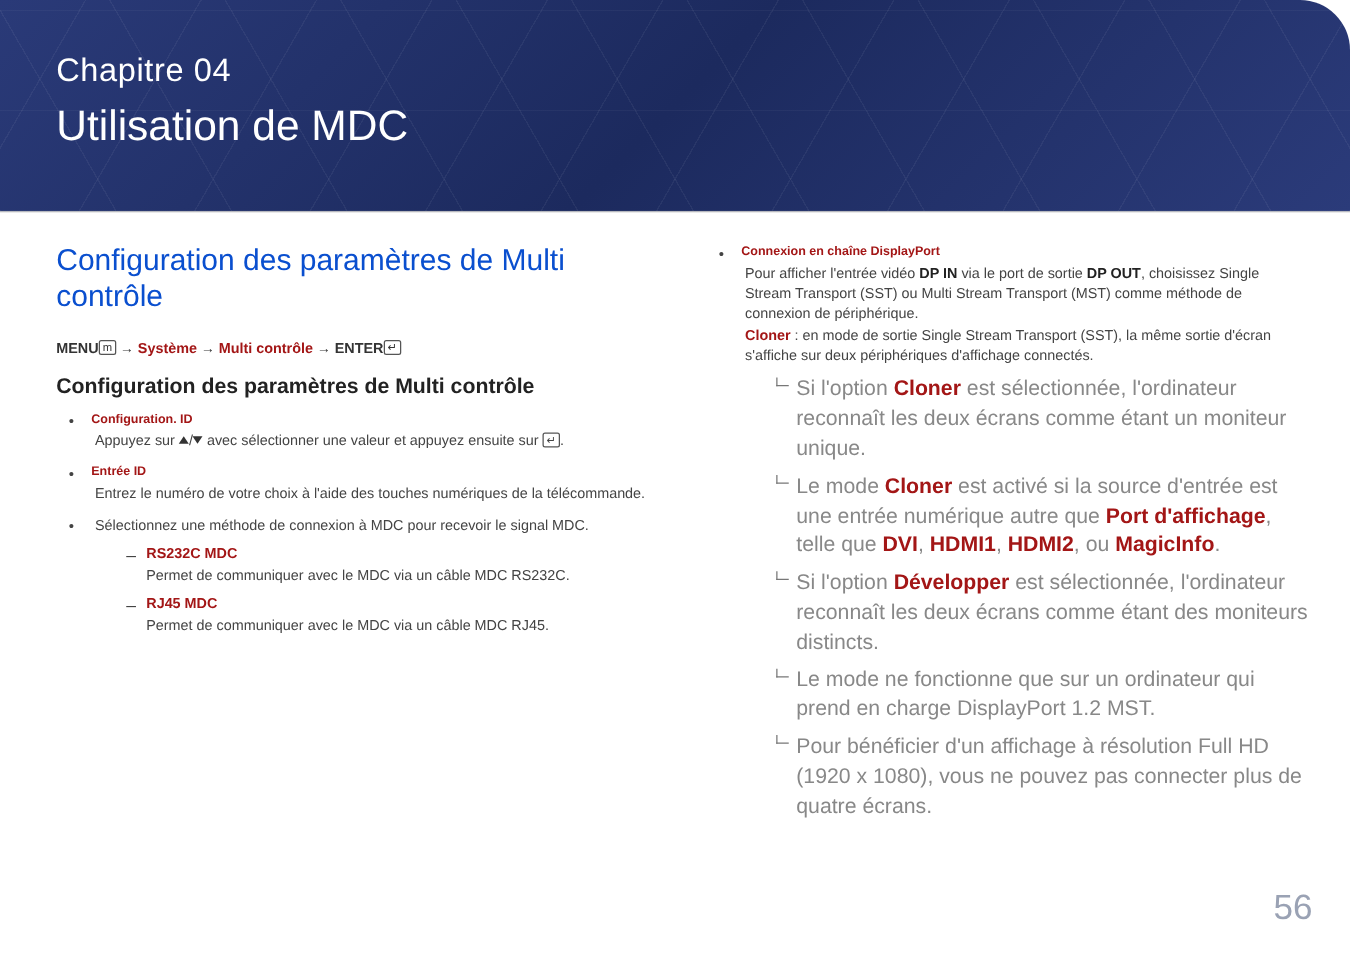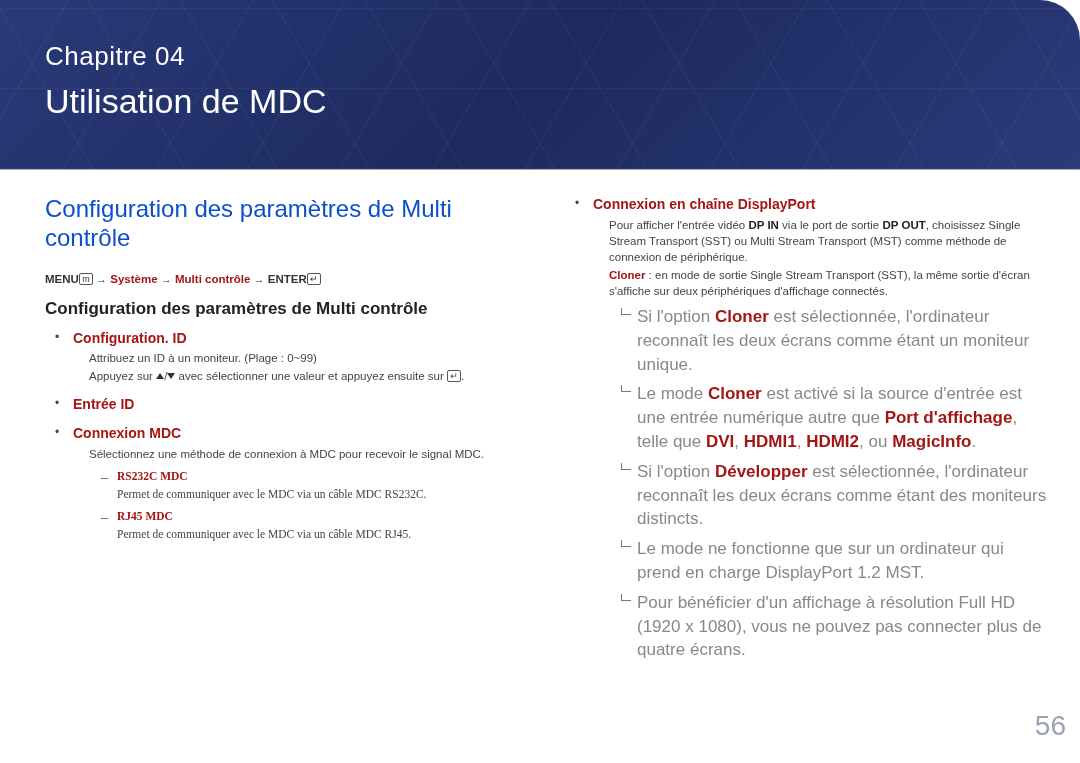--- a/index.html
+++ b/index.html
@@ -77,41 +77,41 @@
   .small-note { font-size: 11.5px; color: #555; margin-bottom: 16px; }
   .h3 {
     font-size: 17px;
     font-weight: 600;
     margin: 10px 0 8px 0;
     color: #222;
   }
   ul { list-style: none; padding: 0; margin: 0; }
   .bullet-item { position: relative; padding-left: 28px; margin-bottom: 10px; }
   .bullet-item::before { content: "•"; position: absolute; left: 10px; top: 0; color: #444; }
-  .bullet-title { color: #a31616; font-weight: bold; font-size: 14px; display: block; margin-bottom: 2px; }
+  .bullet-title { color: #a31616; font-weight: bold; font-size: 10px; display: block; margin-bottom: 2px; }
   .bullet-body { font-size: 11.5px; color: #444; }
-  .bullet-body p { margin: 2px 16px; }
-  .dash-item { position: relative; padding-left: 44px; margin: 6px 0; font-family: Liberation Serif, serif; }
+  .bullet-body p { margin: 2px 3px; }
+  .dash-item { position: relative; padding-left: 44px; margin: 6px 0; }
   .dash-item::before { content: "‒"; position: absolute; left: 28px; top: 0; color: #444; font-size: 14px; }
   .dash-title { color: #a31616; font-weight: bold; font-size: 11.5px; display: block; margin-bottom: 2px; }
   .tick-item { position: relative; padding-left: 44px; margin: 6px 0; font-size: 17px; color: #888; }
   .tick-item::before {
     content: "";
     position: absolute;
     left: 28px; top: 3px;
     width: 9px; height: 6px;
     border-left: 1px solid #777;
     border-bottom: 1px solid #777;
   }
   .tick-item .body { color: #888; }
   .red-inline { color: #a31616; font-weight: bold; }
   .bold { font-weight: bold; color: #222; }
   .page-number {
     position: absolute;
-    right: 14px;
+    right: 30px;
     bottom: 18px;
     font-size: 28px;
     color: #9aa2b4;
     font-weight: 300;
   }
   .icon-box {
     display: inline-block;
     border: 1px solid #555;
     border-radius: 2px;
     font-size: 9px;
@@ -155,35 +155,34 @@
         <span class="arrow">→</span>
         <b>ENTER</b><span class="icon-box">↵</span>
       </div>
 
       <h3 class="h3">Configuration des paramètres de Multi contrôle</h3>
 
       <ul>
         <li class="bullet-item">
           <span class="bullet-title">Configuration. ID</span>
           <div class="bullet-body">
-            <p>Attribuez un ID à un moniteur. (Plage : 0~99)</p>
             <p>
               <span>Appuyez sur </span><span class="tri-up"></span>/<span class="tri-down"></span><span> avec sélectionner une valeur et appuyez ensuite sur </span><span class="icon-box">↵</span>.
             </p>
           </div>
         </li>
 
         <li class="bullet-item">
           <span class="bullet-title">Entrée ID</span>
           <div class="bullet-body">
-          </div>
-        </li>
-
-        <li class="bullet-item">
-          <span class="bullet-title">Connexion MDC</span>
+            <p>Entrez le numéro de votre choix à l'aide des touches numériques de la télécommande.</p>
+          </div>
+        </li>
+
+        <li class="bullet-item">
           <div class="bullet-body">
             <p>Sélectionnez une méthode de connexion à MDC pour recevoir le signal MDC.</p>
           </div>
           <div class="dash-item">
             <span class="dash-title">RS232C MDC</span>
             <div class="bullet-body">Permet de communiquer avec le MDC via un câble MDC RS232C.</div>
           </div>
           <div class="dash-item">
             <span class="dash-title">RJ45 MDC</span>
             <div class="bullet-body">Permet de communiquer avec le MDC via un câble MDC RJ45.</div>

